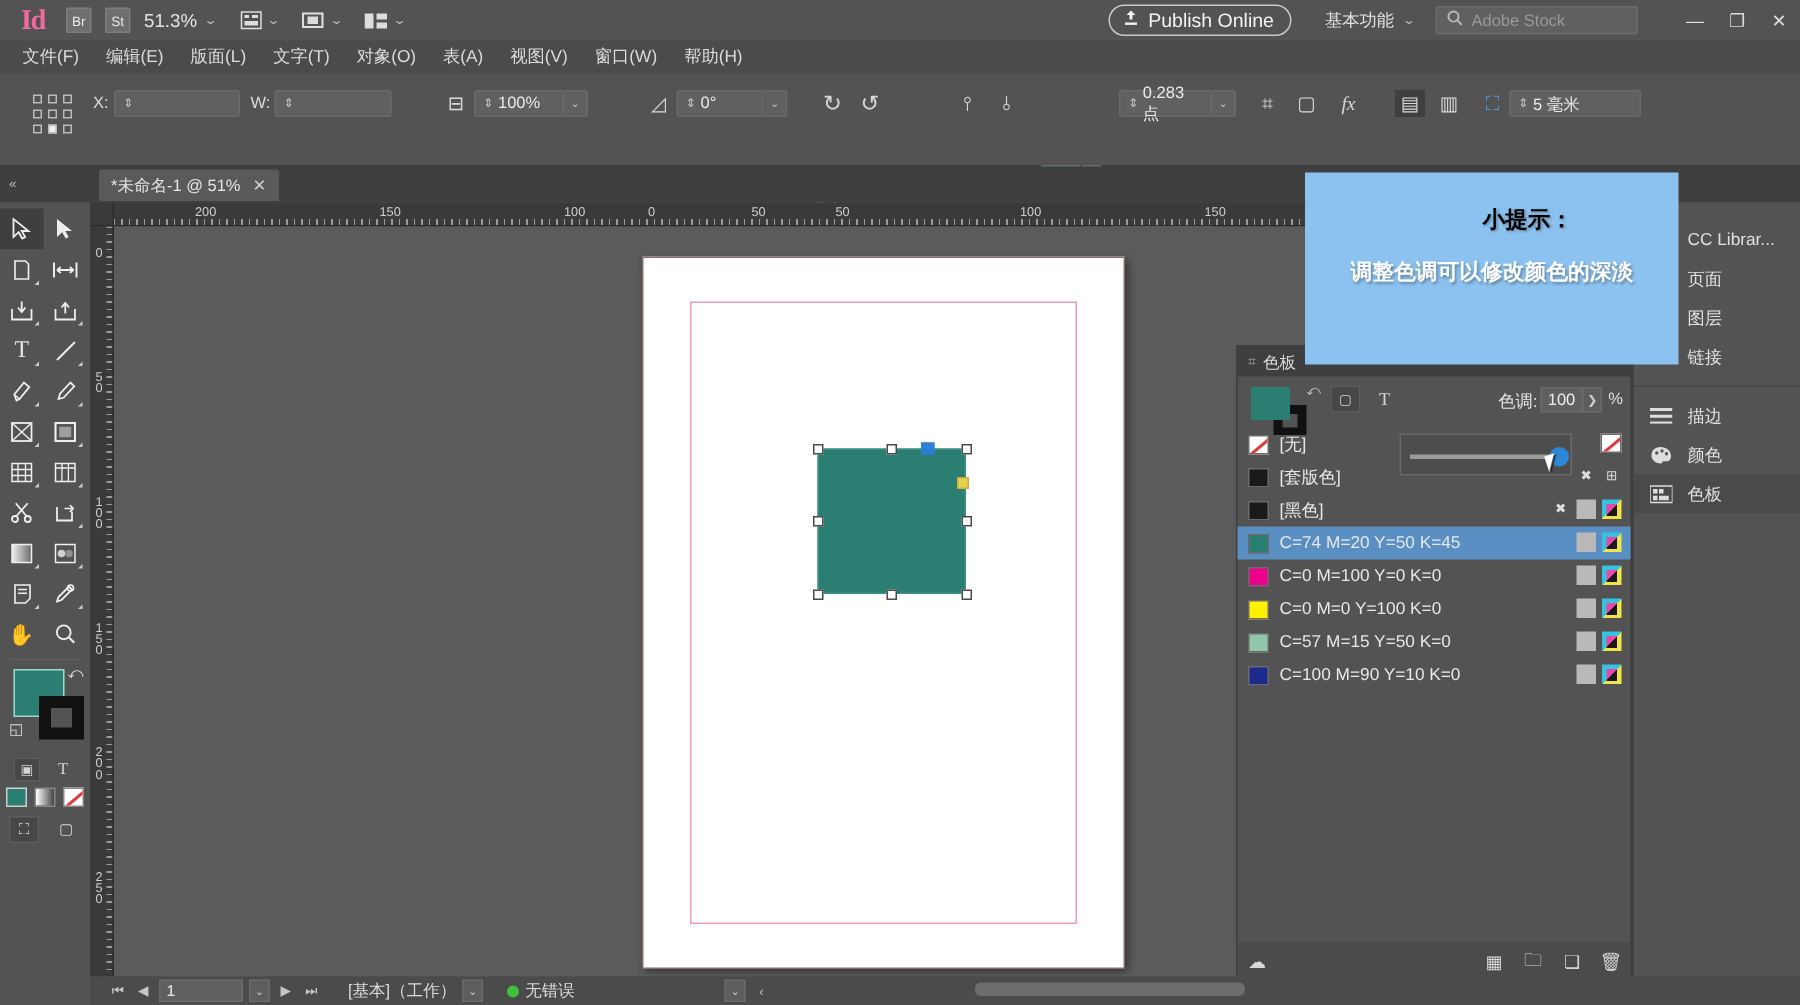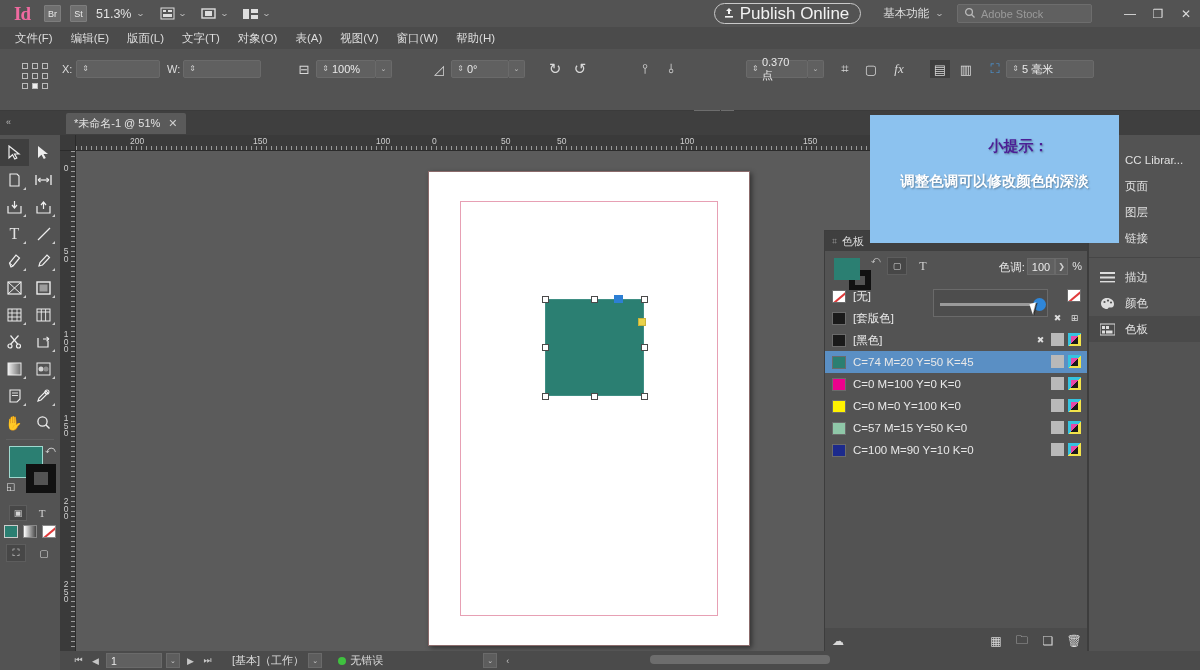--- a/index.html
+++ b/index.html
@@ -19,21 +19,21 @@
   .id-logo { width:44px; text-align:center; font-size:19px; font-weight:bold;
     color:#f06aa0; font-family:"Liberation Serif", serif; letter-spacing:-1px;}
   .sq-btn { width:17px; height:17px; background:#6e6e6e; border:1px solid #7d7d7d;
     color:#e8e8e8; font-size:9px; display:flex; align-items:center; justify-content:center;
     margin-right:9px; border-radius:1px; }
   .zoomval { font-size:12.5px; color:#e3e3e3; margin-right:6px; }
   .chev { font-size:8px; color:#bdbdbd; margin-right:14px; transform:scaleX(1.4); }
   .ab-icon { width:18px; height:15px; margin-right:3px; display:flex; align-items:center; justify-content:center;}
   .pub-btn { border:1px solid #c9c9c9; border-radius:11px; height:21px;
     padding:0 11px 0 8px; display:flex; align-items:center; gap:5px;
-    color:#f2f2f2; font-size:17px; }
+    color:#f2f2f2; font-size:13px; }
   .ws-name { font-size:11.5px; color:#e0e0e0; }
   .stock { width:135px; height:19px; background:#606060; border:1px solid #6d6d6d;
     border-radius:2px; display:flex; align-items:center; gap:5px; padding-left:6px;
     color:#9a9a9a; font-size:11px;}
   .wbtn { width:28px; text-align:center; color:#dcdcdc; font-size:12px; }
 
   
   .menubar { position:absolute; left:0; top:27px; width:1200px; height:22px;
     background:#4b4b4b; display:flex; align-items:center; padding-left:6px; }
   .menu-item { padding:0 9px; font-size:11.5px; color:#dcdcdc; line-height:22px; }
@@ -164,21 +164,21 @@
   .dock-item { height:26px; display:flex; align-items:center; gap:8px; padding-left:8px;
     font-size:11.5px; color:#e0e0e0;}
   .dock-item.sel { background:#4a4a4a; }
   .dock-sep { height:1px; background:#464646; margin:6px 0;}
   .dock-ic { width:20px; display:flex; align-items:center; justify-content:center; font-size:12px;}
 
   
   .tip { position:absolute; left:870px; top:115px; width:249px; height:128px;
     background:#8cc2ef; display:flex; flex-direction:column; align-items:center;
     padding-top:22px; gap:16px; }
-  .tip-t { font-size:15px; color:#4c1d95; font-weight:bold;
+  .tip-t { font-size:15px; color:#000000; font-weight:bold;
     text-shadow:1px 1px 2px rgba(0,0,0,.35);margin-left:48px; }
   .tip-b { font-size:14.5px; color:#fff; font-weight:bold; white-space:nowrap;
     text-shadow:1px 1px 2px rgba(0,0,0,.35); }
 
   
   .statusbar { position:absolute; left:60px; top:651px; width:1140px; height:19px;
     background:#4b4b4b; display:flex; align-items:center; gap:4px; padding-left:12px;
     font-size:11px; color:#dcdcdc;}
   .nav-ic { width:13px; text-align:center; color:#c6c6c6; font-size:9px;}
   .pagefield { width:56px; height:15px; background:#606060; border:1px solid #6a6a6a;
@@ -356,21 +356,21 @@
     <div class="fillsw" style="left:694px; top:61px;"></div>
     <div class="arrbox" style="left:721px; top:61px;">❯</div>
     <div style="position:absolute; left:694px; top:87px; width:26px; height:18px; background:#111;
          display:flex;align-items:center;justify-content:center;">
       <div style="width:11px;height:10px;background:#999;"></div>
     </div>
     <div class="arrbox" style="left:721px; top:87px;">❯</div>
 
     <div class="field" style="left:746px; top:11px; width:62px;">
       <span class="spin">⇕</span>
-      <span>0.370 点</span>
+      <span>0.283 点</span>
     </div>
     <div class="dd" style="left:808px; top:11px;">⌄</div>
     <div class="strokebox" style="left:740px; top:87px;">
       <div class="strokeline"></div>
     </div>
     <div class="dd" style="left:810px; top:87px;">⌄</div>
 
     <div class="ci" style="left:836px; top:11px; width:18px; height:18px;">⌗</div>
     <div class="ci" style="left:862px; top:11px; width:18px; height:18px;">▢</div>
     <div class="ci" style="left:890px; top:11px; width:18px; height:18px; font-style:italic;

